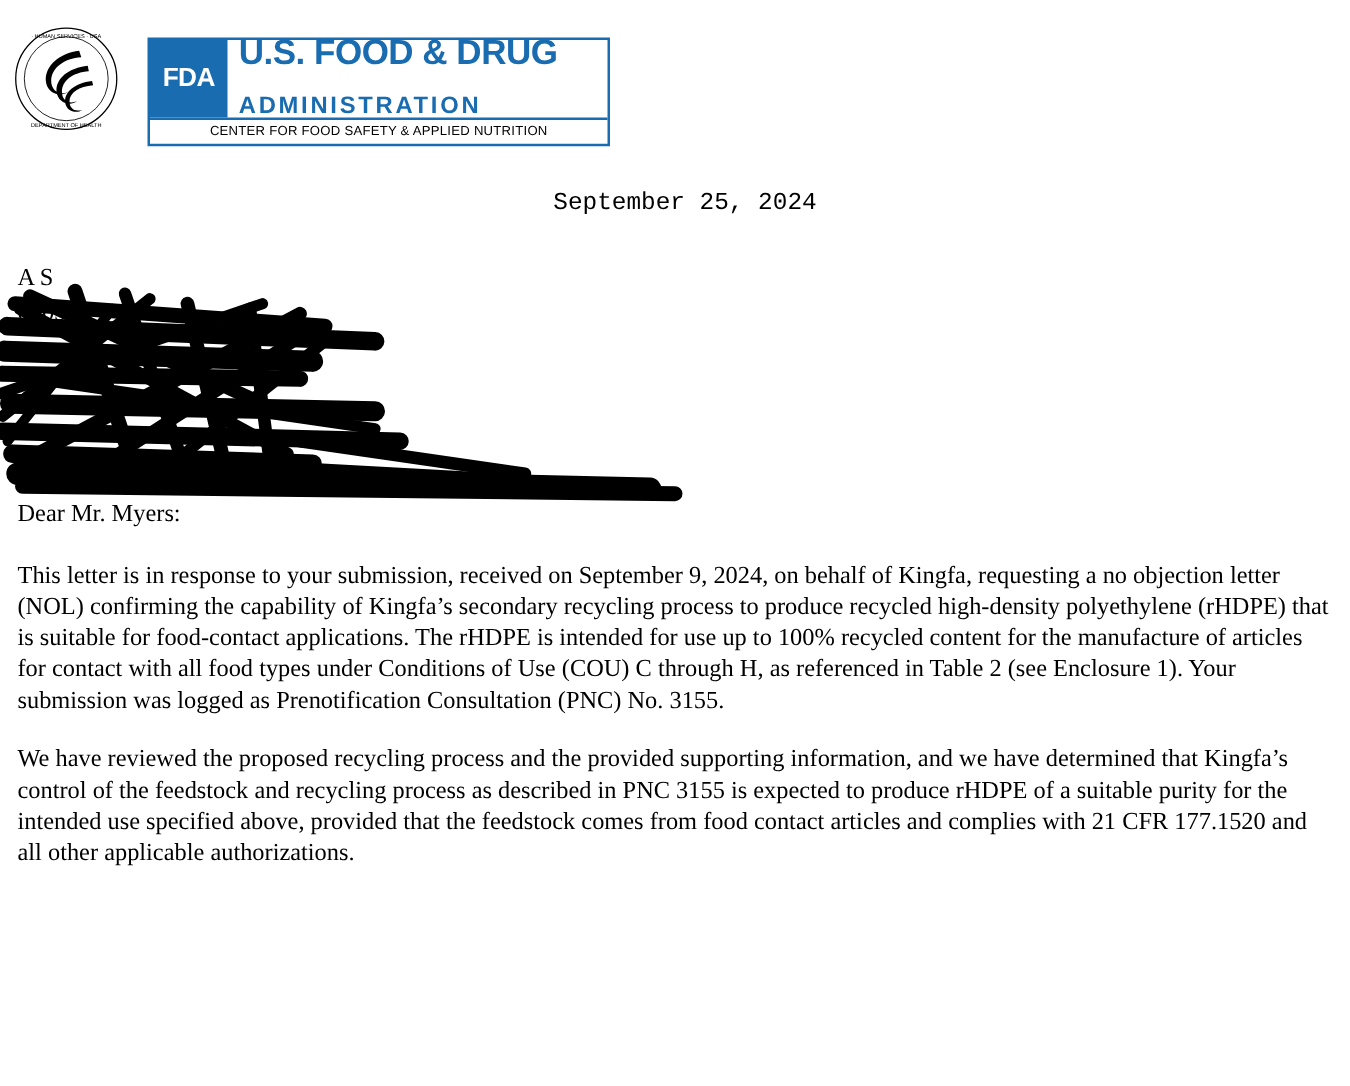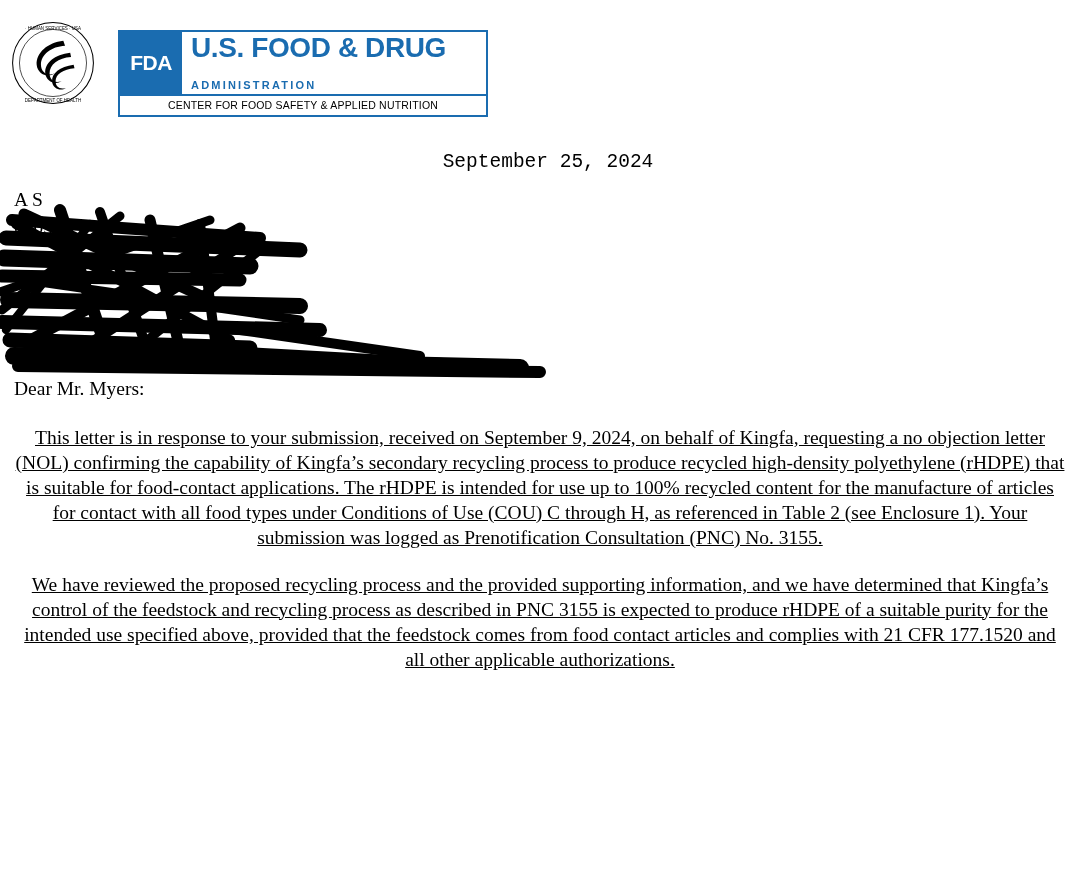--- a/index.html
+++ b/index.html
@@ -71,21 +71,21 @@
     font-family: "Liberation Sans", sans-serif;
     font-weight: bold;
     font-size: 28px;
     color: #1a6cb0;
     line-height: 1.02;
     letter-spacing: -0.4px;
   }
   .fda-line2 {
     font-family: "Liberation Sans", sans-serif;
     font-weight: bold;
-    font-size: 11px;
+    font-size: 19px;
     color: #1a6cb0;
     letter-spacing: 2.2px;
     line-height: 1.3;
   }
   .fda-center {
     border-top: 2px solid #1a6cb0;
     text-align: center;
     font-family: "Liberation Sans", sans-serif;
     font-weight: normal;
     font-size: 10.5px;
@@ -105,21 +105,21 @@
   }
   .date-line {
     text-align: center;
     margin-left: 16px;
     margin-bottom: 10px;
     font-family: Liberation Mono, monospace;
   }
 
   .address-block {
     position: relative;
-    margin-top: 11px;
+    margin-top: 34px;
     margin-bottom: 6px;
     height: 185px;
   }
   .address-lines {
     position: absolute;
     left: 0;
     top: 0;
     line-height: 1.42;
     font-size: 19.5px;
   }
@@ -135,22 +135,21 @@
 
   .re-line {
     text-align: center;
     margin: 12px 0 26px 0;
   }
   .salutation {
     margin-bottom: 24px;
   }
   p.body-para {
     margin: 0 0 22px 0;
-    text-align: center;
-    text-decoration: underline;
+    text-align: left;
   }
 </style>
 </head>
 <body>
 
 <div class="letterhead">
 
   <svg class="hhs-seal" viewBox="0 0 100 100">
     <circle cx="50" cy="50" r="47" fill="none" stroke="#000" stroke-width="1.2"></circle>
     <circle cx="50" cy="50" r="39" fill="none" stroke="#000" stroke-width="0.8"></circle>

